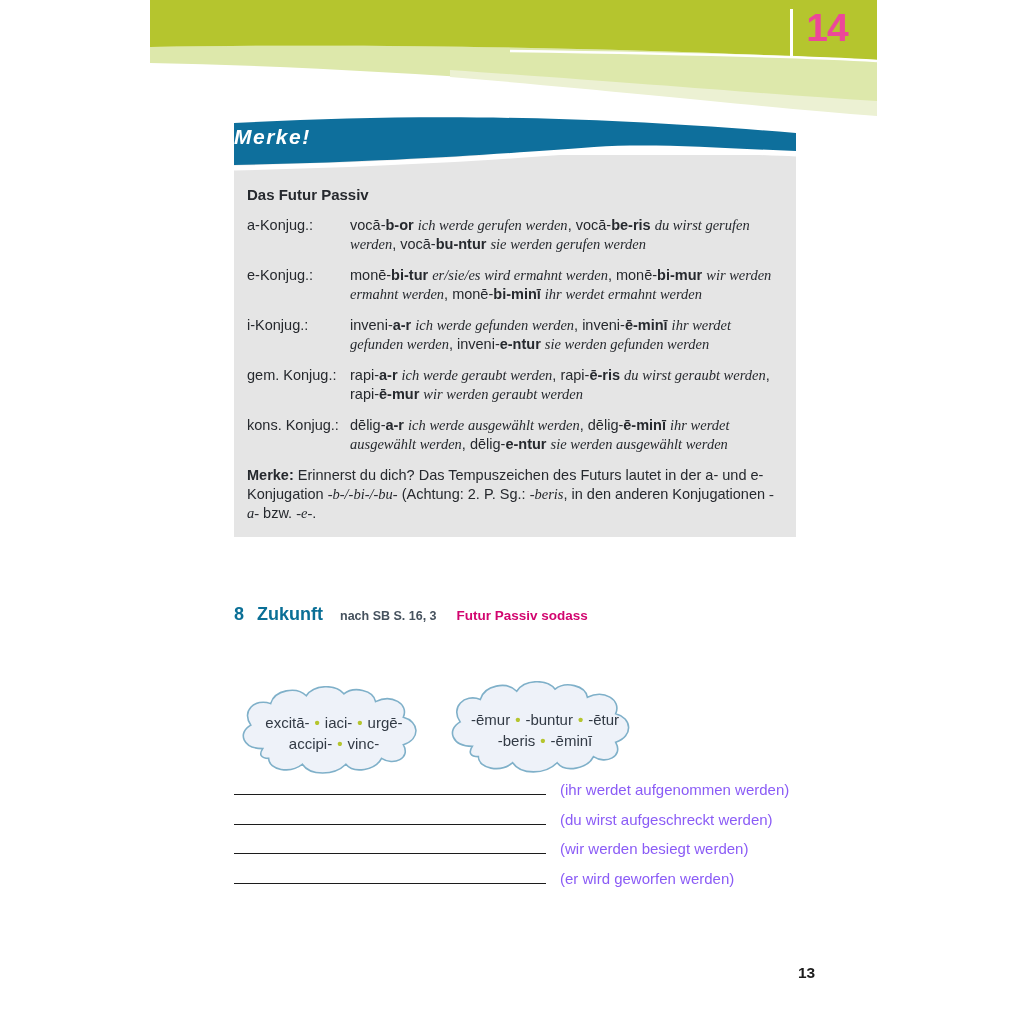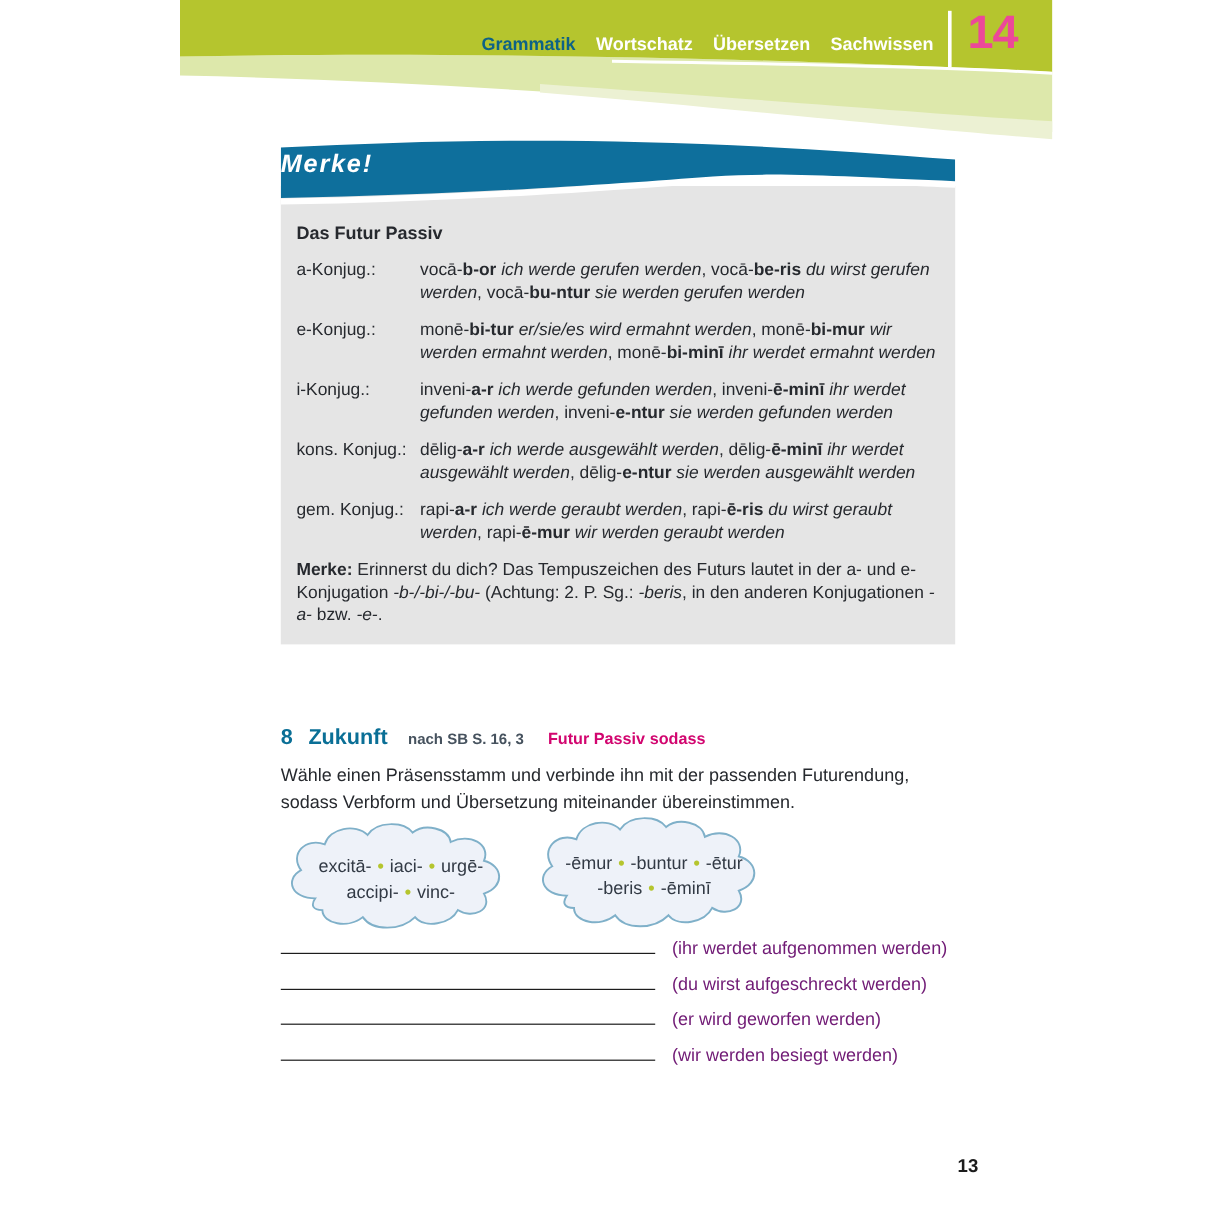--- a/index.html
+++ b/index.html
@@ -24,106 +24,99 @@
   .merke-ribbon{position:absolute;top:113px;left:84px;width:562px;height:60px;display:block;}
   .merke-label{position:absolute;top:125px;left:84px;color:#ffffff;font-size:21px;
                font-weight:600;font-style:italic;letter-spacing:1.5px;}
   .merke-title{margin:0 0 10px 0;font-size:15px;font-weight:700;}
   .merke-intro{margin:0;}
   .conj-row{display:flex;margin-top:12px;justify-content:center;}
   .conj-label{flex:0 0 103px;}
   .conj-text{flex:1;}
   .merke-note{margin:12px 0 0 0;}
   .b{font-weight:700;}
-  .i{font-style:italic;}
+  .i{font-style:italic;font-family:Liberation Serif, serif;}
 
   
   .ex-head{position:absolute;top:604px;left:84px;display:flex;align-items:baseline;white-space:nowrap;}
   .ex-num{color:#0a6f96;font-size:18px;font-weight:700;margin-right:13px;}
   .ex-title{color:#0a6f96;font-size:18px;font-weight:700;margin-right:17px;}
   .ex-ref{color:#46525e;font-size:12.5px;font-weight:700;margin-right:20px;}
   .ex-tag{color:#d2056f;font-size:13.5px;font-weight:700;}
   .ex-instr{position:absolute;top:636px;left:84px;width:570px;margin:0;font-size:15px;line-height:22px;}
 
   .cloud{position:absolute;}
   .cloud1{top:686px;left:85px;width:198px;height:90px;}
   .cloud2{top:681px;left:294px;width:202px;height:94px;}
   .cloud svg{position:absolute;inset:0;width:100%;height:100%;}
   .cloud-text{position:absolute;inset:0;display:flex;flex-direction:column;justify-content:center;
               align-items:center;font-size:15px;color:#323a45;line-height:21px;padding-top:4px;}
   .dot{color:#b5c52e;font-weight:700;margin:0 5px;}
 
   .answers{position:absolute;top:777px;left:84px;}
   .answer-row{height:29.6px;white-space:nowrap;}
   .blank{display:inline-block;width:312px;border-bottom:1.5px solid #1c1c1c;height:17px;}
-  .hint{margin-left:14px;font-size:15px;color:#701a75;}
+  .hint{margin-left:14px;font-size:15px;color:#8b5cf6;}
 
   .page-num{position:absolute;top:964px;left:648px;font-size:15.5px;font-weight:700;color:#1c1c1c;}
 </style>
 </head>
 <body>
 
 <div class="page">
 
   <svg class="header-svg" viewBox="0 0 727 130" preserveAspectRatio="none">
     <path d="M0,47 C300,42 560,52 727,60 L727,110 C540,94 260,68 0,63 Z" fill="#dde8ab"></path>
     <path d="M300,70 C500,84 640,96 727,101 L727,116 C620,108 470,91 300,77 Z" fill="#ecf1d3"></path>
     <path d="M0,0 L727,0 L727,60 C560,52 300,42 0,47 Z" fill="#b5c52e"></path>
     <path d="M360,51 C560,54 660,57 727,61" stroke="#ffffff" stroke-width="2.5" fill="none"></path>
   </svg>
 
-  <nav class="tabs">
-    <span class="tab active">Grammatik</span>
-    <span class="tab">Wortschatz</span>
-    <span class="tab">Übersetzen</span>
-    <span class="tab">Sachwissen</span>
-  </nav>
   <div class="tab-sep"></div>
   <div class="chapter">14</div>
 
   <div class="merke-panel">
     <h3 class="merke-title">Das Futur Passiv</h3>
 
     <div class="conj-row">
       <span class="conj-label">a-Konjug.:</span>
       <span class="conj-text"><span>vocā-</span><span class="b">b-or</span><span> </span><span class="i">ich werde gerufen werden</span><span>, vocā-</span><span class="b">be-ris</span><span> </span><span class="i">du wirst gerufen werden</span><span>, vocā-</span><span class="b">bu-ntur</span><span> </span><span class="i">sie werden gerufen werden</span></span>
     </div>
     <div class="conj-row">
       <span class="conj-label">e-Konjug.:</span>
       <span class="conj-text"><span>monē-</span><span class="b">bi-tur</span><span> </span><span class="i">er/sie/es wird ermahnt werden</span><span>, monē-</span><span class="b">bi-mur</span><span> </span><span class="i">wir werden ermahnt werden</span><span>, monē-</span><span class="b">bi-minī</span><span> </span><span class="i">ihr werdet ermahnt werden</span></span>
     </div>
     <div class="conj-row">
       <span class="conj-label">i-Konjug.:</span>
       <span class="conj-text"><span>inveni-</span><span class="b">a-r</span><span> </span><span class="i">ich werde gefunden werden</span><span>, inveni-</span><span class="b">ē-minī</span><span> </span><span class="i">ihr werdet gefunden werden</span><span>, inveni-</span><span class="b">e-ntur</span><span> </span><span class="i">sie werden gefunden werden</span></span>
     </div>
     <div class="conj-row">
+      <span class="conj-label">gem. Konjug.:</span>
+      <span class="conj-text"><span>rapi-</span><span class="b">a-r</span><span> </span><span class="i">ich werde geraubt werden</span><span>, rapi-</span><span class="b">ē-ris</span><span> </span><span class="i">du wirst geraubt werden</span><span>, rapi-</span><span class="b">ē-mur</span><span> </span><span class="i">wir werden geraubt werden</span></span>
+    </div>
+    <div class="conj-row">
       <span class="conj-label">kons. Konjug.:</span>
       <span class="conj-text"><span>dēlig-</span><span class="b">a-r</span><span> </span><span class="i">ich werde ausgewählt werden</span><span>, dēlig-</span><span class="b">ē-minī</span><span> </span><span class="i">ihr werdet ausgewählt werden</span><span>, dēlig-</span><span class="b">e-ntur</span><span> </span><span class="i">sie werden ausgewählt werden</span></span>
-    </div>
-    <div class="conj-row">
-      <span class="conj-label">gem. Konjug.:</span>
-      <span class="conj-text"><span>rapi-</span><span class="b">a-r</span><span> </span><span class="i">ich werde geraubt werden</span><span>, rapi-</span><span class="b">ē-ris</span><span> </span><span class="i">du wirst geraubt werden</span><span>, rapi-</span><span class="b">ē-mur</span><span> </span><span class="i">wir werden geraubt werden</span></span>
     </div>
 
     <p class="merke-note"><span class="b">Merke:</span><span> Erinnerst du dich? Das Tempuszeichen des Futurs lautet in der a- und e-Konjugation </span><span class="i">-b-/-bi-/-bu-</span><span> (Achtung: 2. P. Sg.: </span><span class="i">-beris</span><span>, in den anderen Konjugationen </span><span class="i">-a-</span><span> bzw. </span><span class="i">-e-</span><span>.</span></p>
   </div>
 
   <svg class="merke-ribbon" viewBox="0 0 562 60" preserveAspectRatio="none">
     <path d="M0,55 C160,52 280,43 360,37 C420,33 480,38 562,41" stroke="#ffffff" stroke-width="5" fill="none"></path>
     <path d="M0,10 C160,2 320,0 562,20 L562,38 C480,35 420,30 360,34 C280,40 160,49 0,52 Z" fill="#0e6f9c"></path>
   </svg>
   <div class="merke-label">Merke!</div>
 
   <div class="ex-head">
     <span class="ex-num">8</span>
     <span class="ex-title">Zukunft</span>
     <span class="ex-ref">nach SB S. 16, 3</span>
     <span class="ex-tag">Futur Passiv sodass</span>
   </div>
-  <p class="ex-instr">Wähle einen Präsensstamm und verbinde ihn mit der passenden Futurendung, sodass Verbform und Übersetzung miteinander übereinstimmen.</p>
 
   <div class="cloud cloud1">
     <svg viewBox="0 0 200 92" preserveAspectRatio="none">
       <path d="M28,64 C8,64 2,48 16,40 C6,26 20,12 36,18 C40,4 62,0 72,10 C80,-2 102,-2 110,8 C120,0 140,4 142,16 C158,8 176,18 170,32 C186,36 188,54 170,60 C178,74 160,82 148,74 C142,86 120,90 112,80 C100,92 76,92 68,80 C56,90 34,86 34,74 C26,74 24,70 28,64 Z" fill="#eef2f9" stroke="#7fb0c9" stroke-width="1.6"></path>
     </svg>
     <div class="cloud-text">
       <div><span>excitā-</span><span class="dot">•</span><span>iaci-</span><span class="dot">•</span><span>urgē-</span></div>
       <div><span>accipi-</span><span class="dot">•</span><span>vinc-</span></div>
     </div>
   </div>
@@ -139,21 +132,21 @@
   </div>
 
   <div class="answers">
     <div class="answer-row">
       <span class="blank"></span><span class="hint">(ihr werdet aufgenommen werden)</span>
     </div>
     <div class="answer-row">
       <span class="blank"></span><span class="hint">(du wirst aufgeschreckt werden)</span>
     </div>
     <div class="answer-row">
-      <span class="blank"></span><span class="hint">(er wird geworfen werden)</span>
+      <span class="blank"></span><span class="hint">(wir werden besiegt werden)</span>
     </div>
     <div class="answer-row">
-      <span class="blank"></span><span class="hint">(wir werden besiegt werden)</span>
+      <span class="blank"></span><span class="hint">(er wird geworfen werden)</span>
     </div>
   </div>
 
   <div class="page-num">13</div>
 </div>
 
 </body></html>

